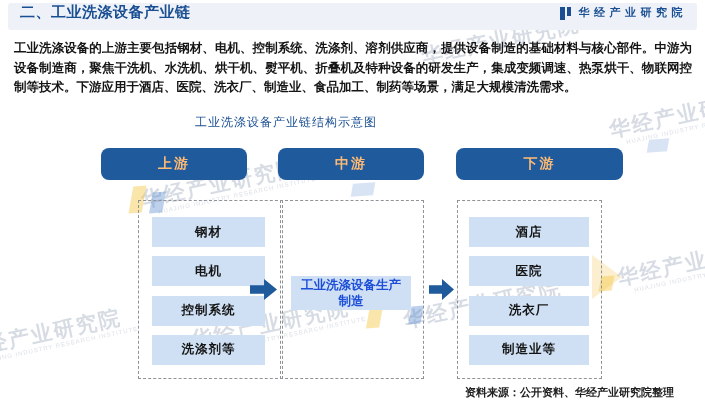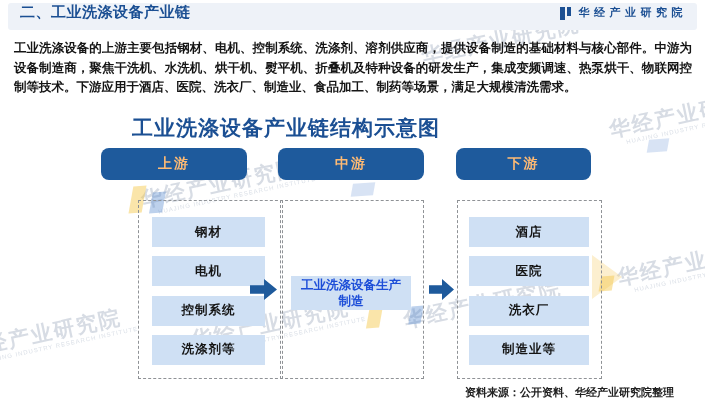--- a/index.html
+++ b/index.html
@@ -18,29 +18,29 @@
   .logo-icon .bar2 { position:absolute; left:7px; top:1px; width:4px; height:9px; background:var(--title-blue,#17498c); }
   .logo-text { font-size:11px; font-weight:bold; letter-spacing:4.5px; color:var(--title-blue,#17498c); white-space:nowrap; }
 
   
   .intro { position:absolute; left:14px; top:39px; width:678px;
            font-size:12.5px; font-weight:600; color:#151515; line-height:19.5px;
            text-align:justify; text-align-last:left; }
 
   
   .diagram-title { position:absolute; left:0; top:114px; width:572px; text-align:center;
-                   font-size:21px; font-weight:bold; color:var(--title-blue,#1b4f93); letter-spacing:1px; }
+                   font-size:12px; font-weight:normal; color:var(--title-blue,#1b4f93); letter-spacing:1px; }
 
   .col-header { position:absolute; top:148px; height:32px; border-radius:8px;
                 background:var(--header-blue,#1e5a9c);
                 display:flex; align-items:center; justify-content:center;
                 color:#fdba74; font-size:14px; font-weight:bold; letter-spacing:2px; }
   .col-header.up   { left:101px; width:146px; }
   .col-header.mid  { left:278px; width:146px; }
-  .col-header.down { left:456px; width:135px; }
+  .col-header.down { left:456px; width:167px; }
 
   .col-box { position:absolute; top:200px; height:179px; border:1.6px dashed #8f9296; background:transparent; }
   .col-box.up   { left:102px; width:145px;margin-left:36px; }
   .col-box.mid  { left:280px; width:144px; }
   .col-box.down { left:457px; width:145px; }
 
   .col-items { position:absolute; left:13px; right:17px; top:16px; bottom:13px;
                display:flex; flex-direction:column; justify-content:space-between; }
   .col-box.down .col-items { left:11px; right:12px; }
   .item { height:30px; background:var(--item-blue,#cfe0f4);

